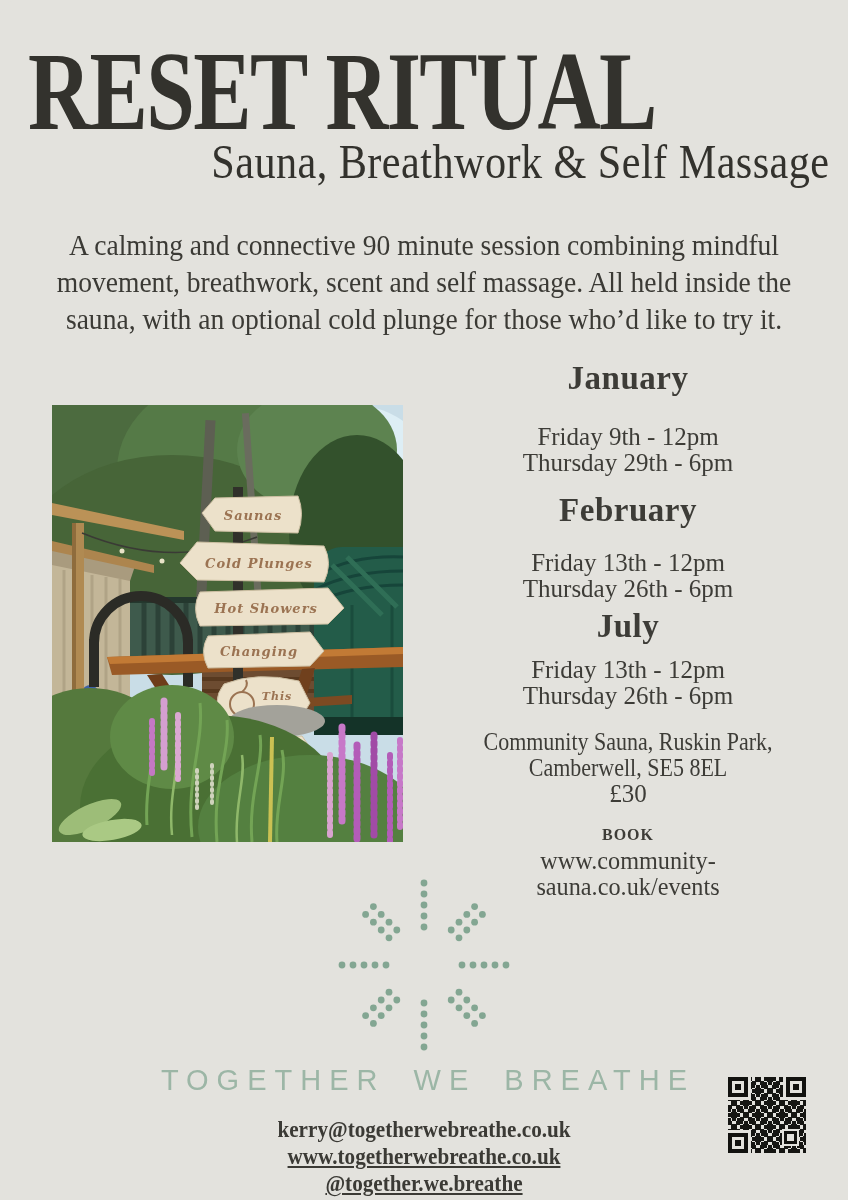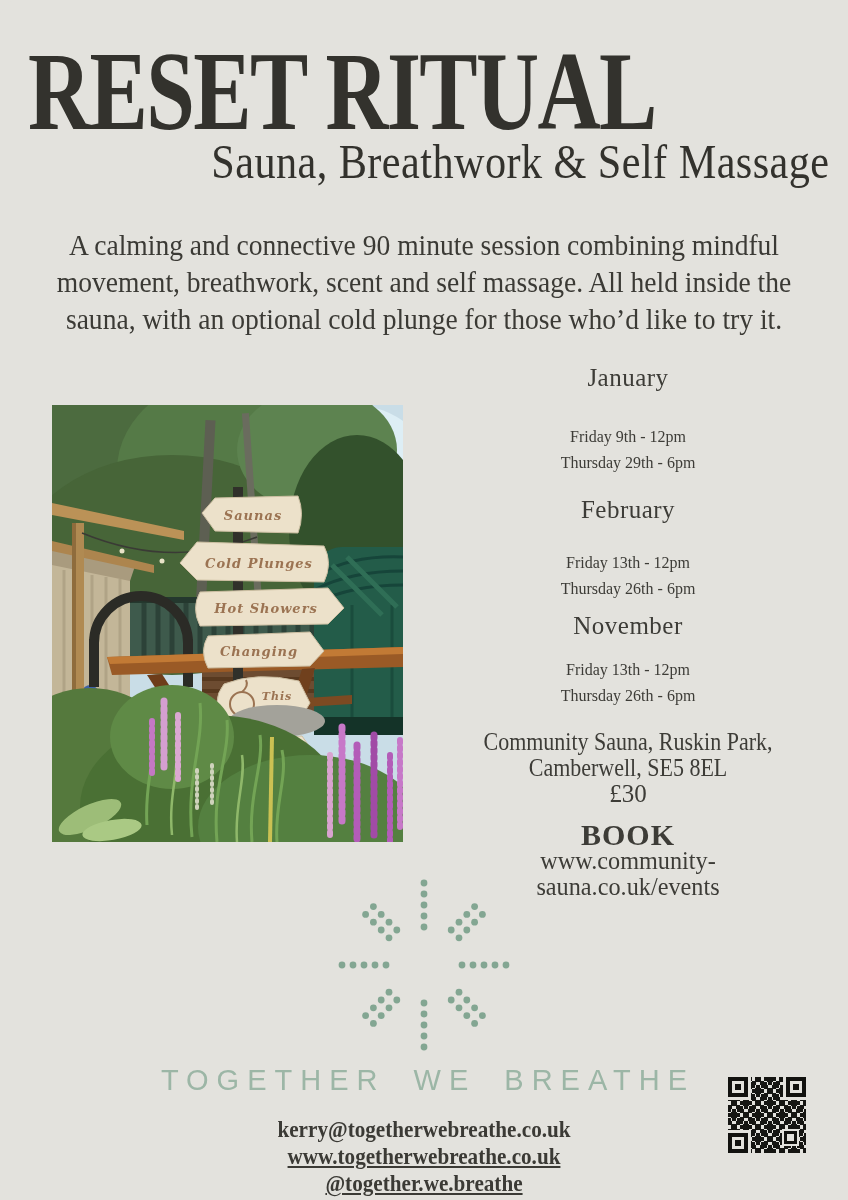--- a/index.html
+++ b/index.html
@@ -19,25 +19,25 @@
         line-height:37px;color:#3b3a35;transform:scaleX(.95);transform-origin:50% 0;}
 
   
   .photo{position:absolute;left:52px;top:405px;width:352px;height:437px;}
   .photo svg{display:block;}
   .sign-label{font-family:"DejaVu Serif",serif;font-style:italic;font-weight:bold;
               fill:#9b7352;text-anchor:middle;letter-spacing:1px;}
 
   
   .schedule{position:absolute;left:462px;top:365px;width:332px;text-align:center;color:#3d3c37;}
-  .month{font-size:25px;font-weight:normal;line-height:26px;letter-spacing:.5px;}
-  .date{font-size:16px;line-height:26px;}
+  .month{font-size:33px;font-weight:bold;line-height:26px;letter-spacing:.5px;}
+  .date{font-size:25px;line-height:26px;}
   .addr{font-size:25px;line-height:26px;transform:scaleX(.88);transform-origin:50% 50%;}
   .price{font-size:25px;line-height:26px;}
-  .book{font-size:30px;font-weight:bold;line-height:26px;letter-spacing:1px;}
+  .book{font-size:16px;font-weight:bold;line-height:26px;letter-spacing:1px;}
   .url{font-size:25px;line-height:26px;transform:scaleX(.97);transform-origin:50% 50%;}
   .mt34{margin-top:33px}.mt21{margin-top:21px}.mt27{margin-top:27px}
   .mt11{margin-top:11px}.mt18{margin-top:18px}.mt20{margin-top:20px}.mt15{margin-top:15px}
 
   
   .sunburst{position:absolute;left:332px;top:873px;}
   .brand{position:absolute;left:0;right:0;top:1064px;text-align:center;
          font-family:"Liberation Sans",sans-serif;font-weight:normal;font-size:29px;
          letter-spacing:8px;word-spacing:12px;text-indent:8px;color:#9cb6a6;}
   .contacts{position:absolute;left:0;right:0;top:1116px;text-align:center;
@@ -222,21 +222,21 @@
 
   <div class="schedule">
     <div class="month">January</div>
     <div class="date mt34">Friday 9th - 12pm</div>
     <div class="date">Thursday 29th - 6pm</div>
 
     <div class="month mt21">February</div>
     <div class="date mt27">Friday 13th - 12pm</div>
     <div class="date">Thursday 26th - 6pm</div>
 
-    <div class="month mt11">November</div>
+    <div class="month mt11">July</div>
     <div class="date mt18">Friday 13th - 12pm</div>
     <div class="date">Thursday 26th - 6pm</div>
 
     <div class="addr mt20">Community Sauna, Ruskin Park,</div>
     <div class="addr">Camberwell, SE5 8EL</div>
     <div class="price">£30</div>
 
     <div class="book mt15">BOOK</div>
     <div class="url">www.community-sauna.co.uk/events</div>
   </div>

